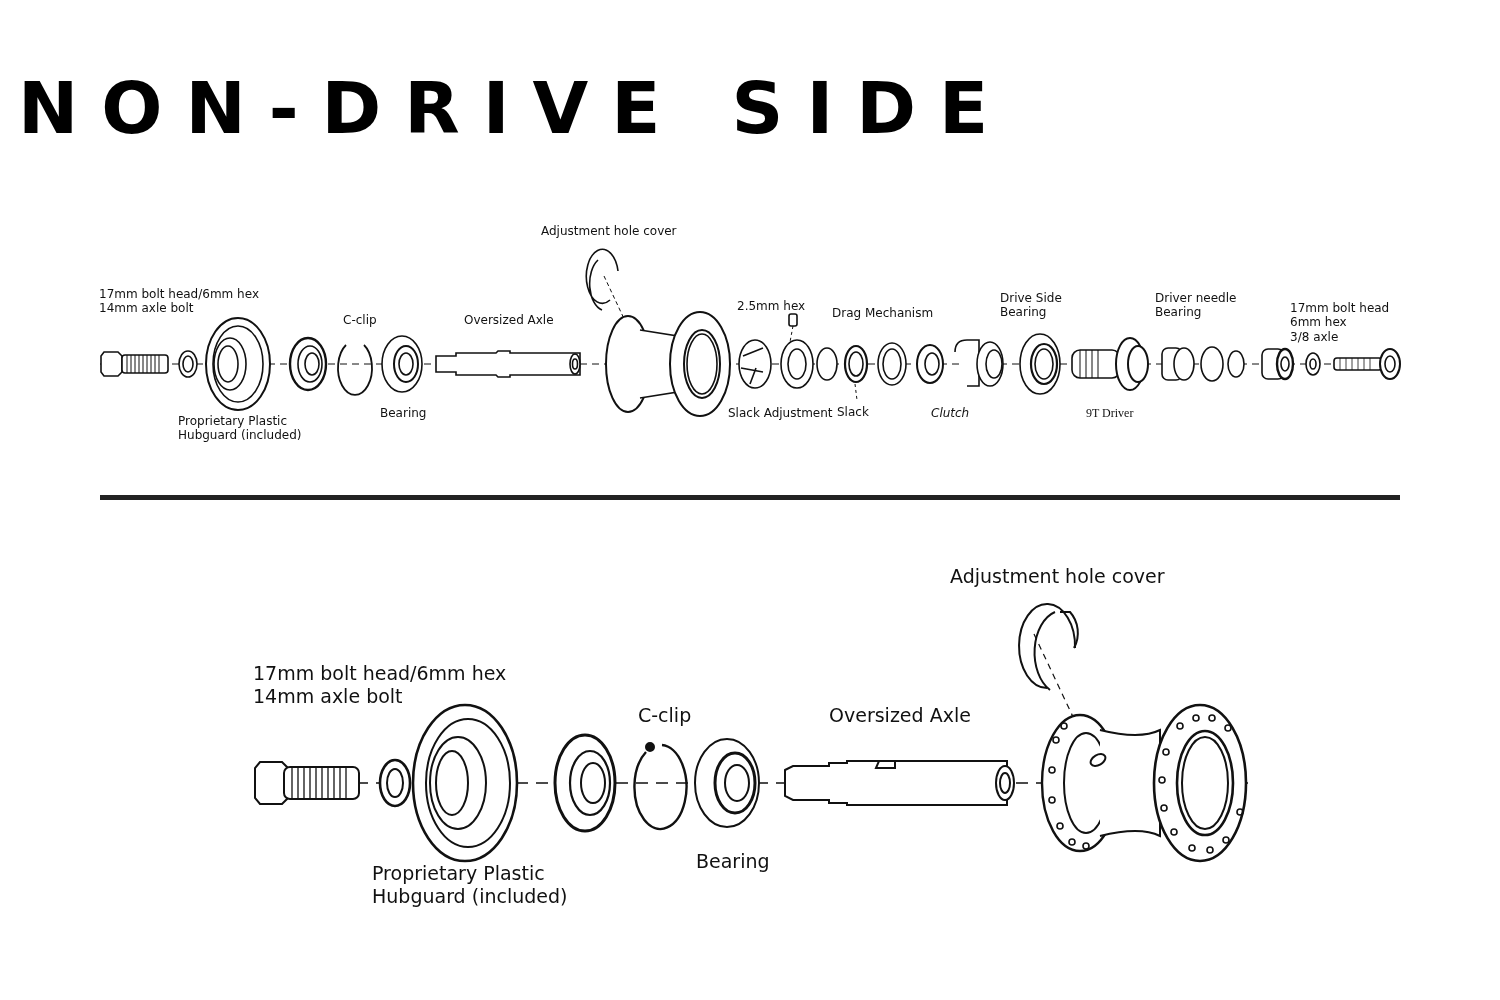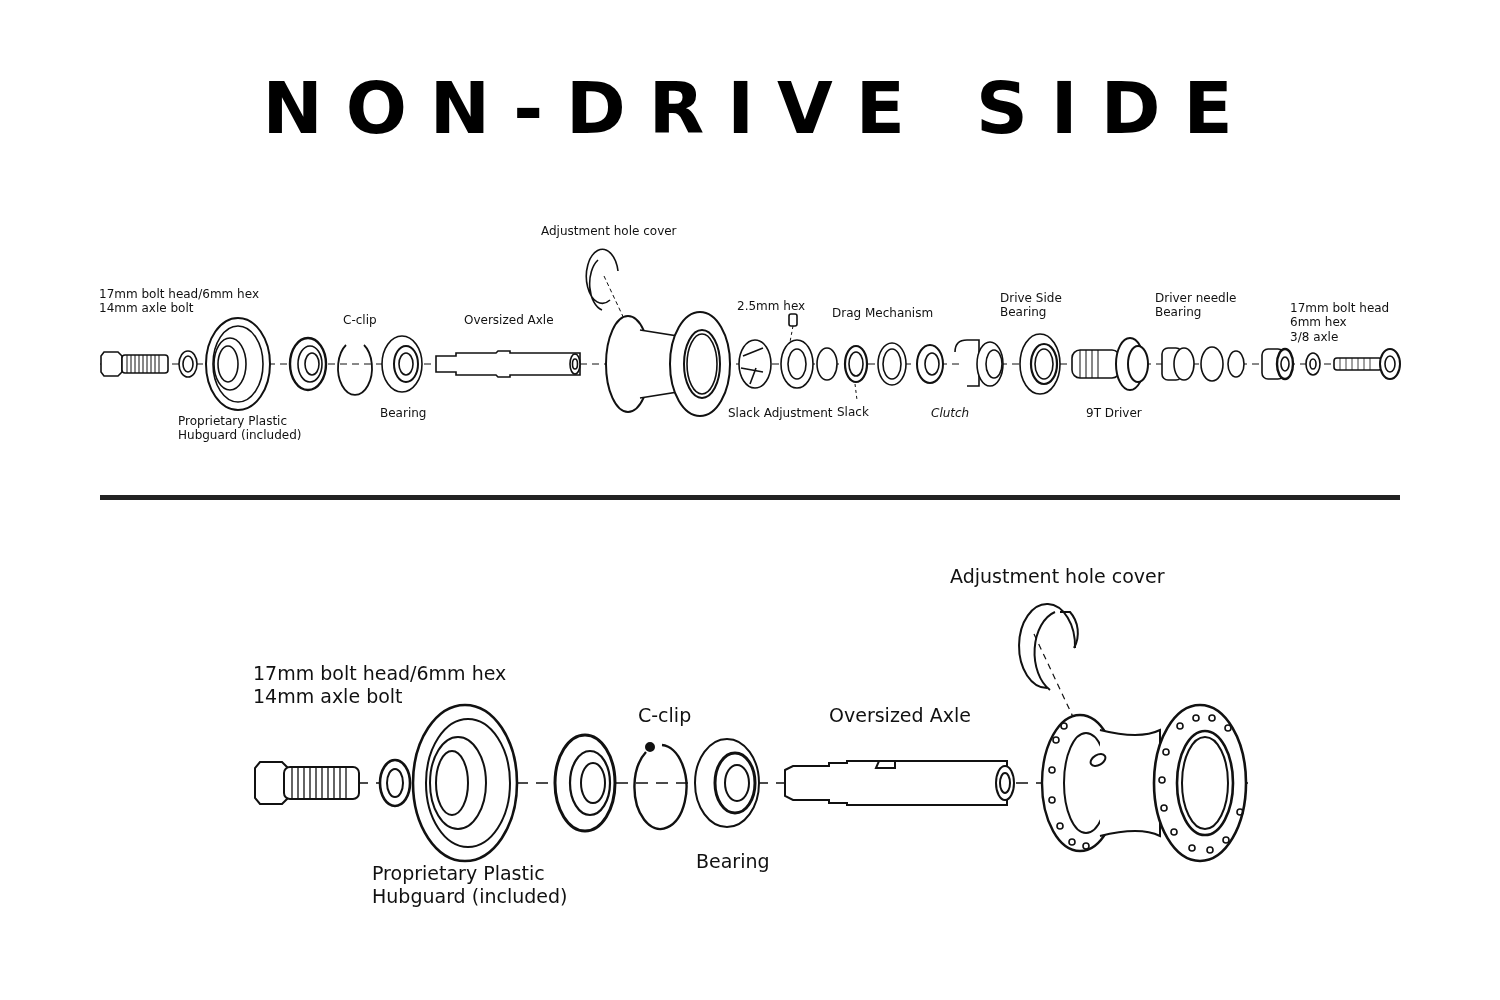--- a/index.html
+++ b/index.html
@@ -1,17 +1,17 @@
 <!DOCTYPE html>
 <html><head>
 <meta charset="utf-8">
 <style>
   html, body { margin:0; padding:0; background:#ffffff; }
   body { width:1500px; height:1000px; position:relative; overflow:hidden; font-family:"DejaVu Sans", sans-serif; color:#111; }
-  .title { position:absolute; left:0; top:72px; width:1500px; text-align:center; font-family:"DejaVu Sans", sans-serif; font-weight:bold; font-size:72px; letter-spacing:23px; color:#000; line-height:1; padding-left:18px; box-sizing:border-box; }
+  .title { position:absolute; left:0; top:72px; width:1500px; text-align:left; font-family:"DejaVu Sans", sans-serif; font-weight:bold; font-size:72px; letter-spacing:23px; color:#000; line-height:1; padding-left:18px; box-sizing:border-box; }
   .divider { position:absolute; left:100px; top:495px; width:1300px; height:5px; background:#222; }
   svg.diagram { position:absolute; left:0; top:0; }
   .lbl { position:absolute; white-space:pre; line-height:1.2; color:#111; }
   .s { font-size:12px; }
   .b { font-size:19px; }
   .r { text-align:left; }
   .c { text-align:left; }
 </style>
 </head>
 <body>
@@ -172,21 +172,21 @@
 <div class="lbl s" style="left:380px;top:406px;">Bearing</div>
 <div class="lbl s" style="left:464px;top:313px;">Oversized Axle</div>
 <div class="lbl s" style="left:541px;top:224px;">Adjustment hole cover</div>
 <div class="lbl s" style="left:737px;top:299px;">2.5mm hex</div>
 <div class="lbl s" style="left:728px;top:406px;">Slack Adjustment</div>
 <div class="lbl s" style="left:832px;top:306px;">Drag Mechanism</div>
 <div class="lbl s" style="left:837px;top:405px;">Slack</div>
 <div class="lbl s" style="left:931px;top:406px;font-style:italic;">Clutch</div>
 <div class="lbl s c" style="left:1000px;top:291px;width:80px;">Drive Side
 Bearing</div>
-<div class="lbl s" style="left:1086px;top:406px;">9T Driver</div>
+<div class="lbl s" style="left:1086px;top:406px;font-family:Liberation Serif, serif;">9T Driver</div>
 <div class="lbl s c" style="left:1133px;top:291px;width:92px;margin-left:22px;">Driver needle
 Bearing</div>
 <div class="lbl s r" style="left:1290px;top:301px;width:110px;">17mm bolt head
 6mm hex
 3/8 axle</div>
 
 <div class="divider"></div>
 
 <svg class="diagram" width="1500" height="1000" viewBox="0 0 1500 1000">
   <g fill="none" stroke="#111" stroke-width="2">

